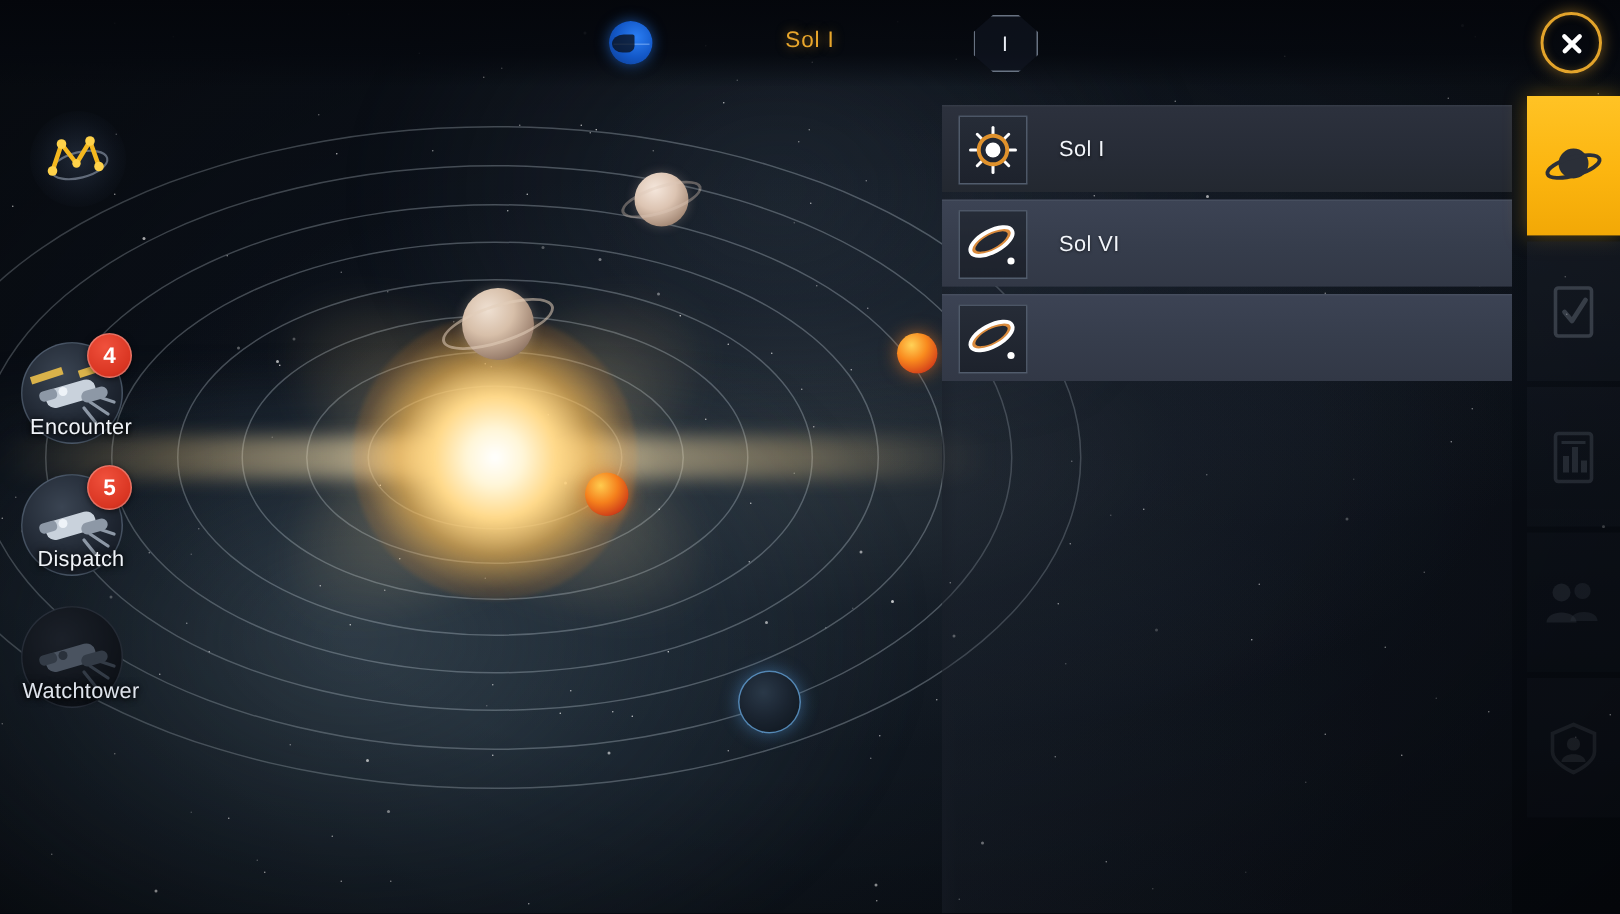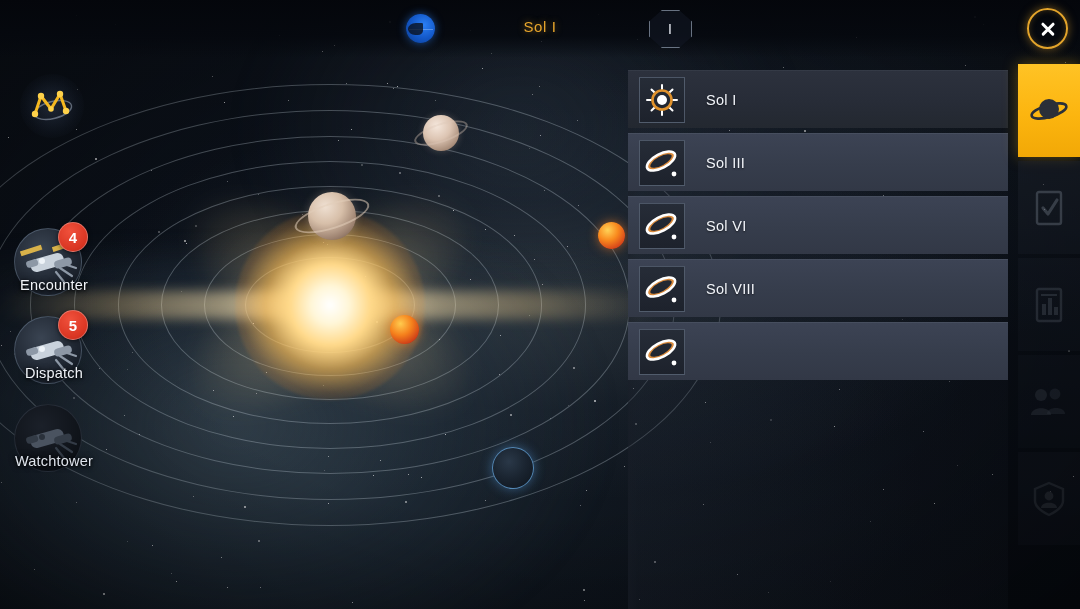--- a/index.html
+++ b/index.html
@@ -576,41 +576,21 @@
         <div class="row-label">Sol I</div>
       </div>
       <div class="row">
         <div class="row-icon">
           <svg width="36" height="34" viewBox="0 0 36 34">
             <ellipse cx="17" cy="15" rx="13.5" ry="6" fill="none" stroke="#d98a3c" stroke-width="3" transform="rotate(-28 17 15)"></ellipse>
             <ellipse cx="17" cy="15" rx="15.5" ry="7" fill="none" stroke="#ffffff" stroke-width="2.6" transform="rotate(-28 17 15)"></ellipse>
             <circle cx="30" cy="28" r="2.4" fill="#ffffff"></circle>
           </svg>
         </div>
-        <div class="row-label">Sol III</div>
-      </div>
-      <div class="row">
-        <div class="row-icon">
-          <svg width="36" height="34" viewBox="0 0 36 34">
-            <ellipse cx="17" cy="15" rx="13.5" ry="6" fill="none" stroke="#d98a3c" stroke-width="3" transform="rotate(-28 17 15)"></ellipse>
-            <ellipse cx="17" cy="15" rx="15.5" ry="7" fill="none" stroke="#ffffff" stroke-width="2.6" transform="rotate(-28 17 15)"></ellipse>
-            <circle cx="30" cy="28" r="2.4" fill="#ffffff"></circle>
-          </svg>
-        </div>
         <div class="row-label">Sol VI</div>
-      </div>
-      <div class="row">
-        <div class="row-icon">
-          <svg width="36" height="34" viewBox="0 0 36 34">
-            <ellipse cx="17" cy="15" rx="13.5" ry="6" fill="none" stroke="#d98a3c" stroke-width="3" transform="rotate(-28 17 15)"></ellipse>
-            <ellipse cx="17" cy="15" rx="15.5" ry="7" fill="none" stroke="#ffffff" stroke-width="2.6" transform="rotate(-28 17 15)"></ellipse>
-            <circle cx="30" cy="28" r="2.4" fill="#ffffff"></circle>
-          </svg>
-        </div>
-        <div class="row-label">Sol VIII</div>
       </div>
       <div class="row">
         <div class="row-icon">
           <svg width="36" height="34" viewBox="0 0 36 34">
             <ellipse cx="17" cy="15" rx="13.5" ry="6" fill="none" stroke="#d98a3c" stroke-width="3" transform="rotate(-28 17 15)"></ellipse>
             <ellipse cx="17" cy="15" rx="15.5" ry="7" fill="none" stroke="#ffffff" stroke-width="2.6" transform="rotate(-28 17 15)"></ellipse>
             <circle cx="30" cy="28" r="2.4" fill="#ffffff"></circle>
           </svg>
         </div>
         <div class="row-label"></div>

